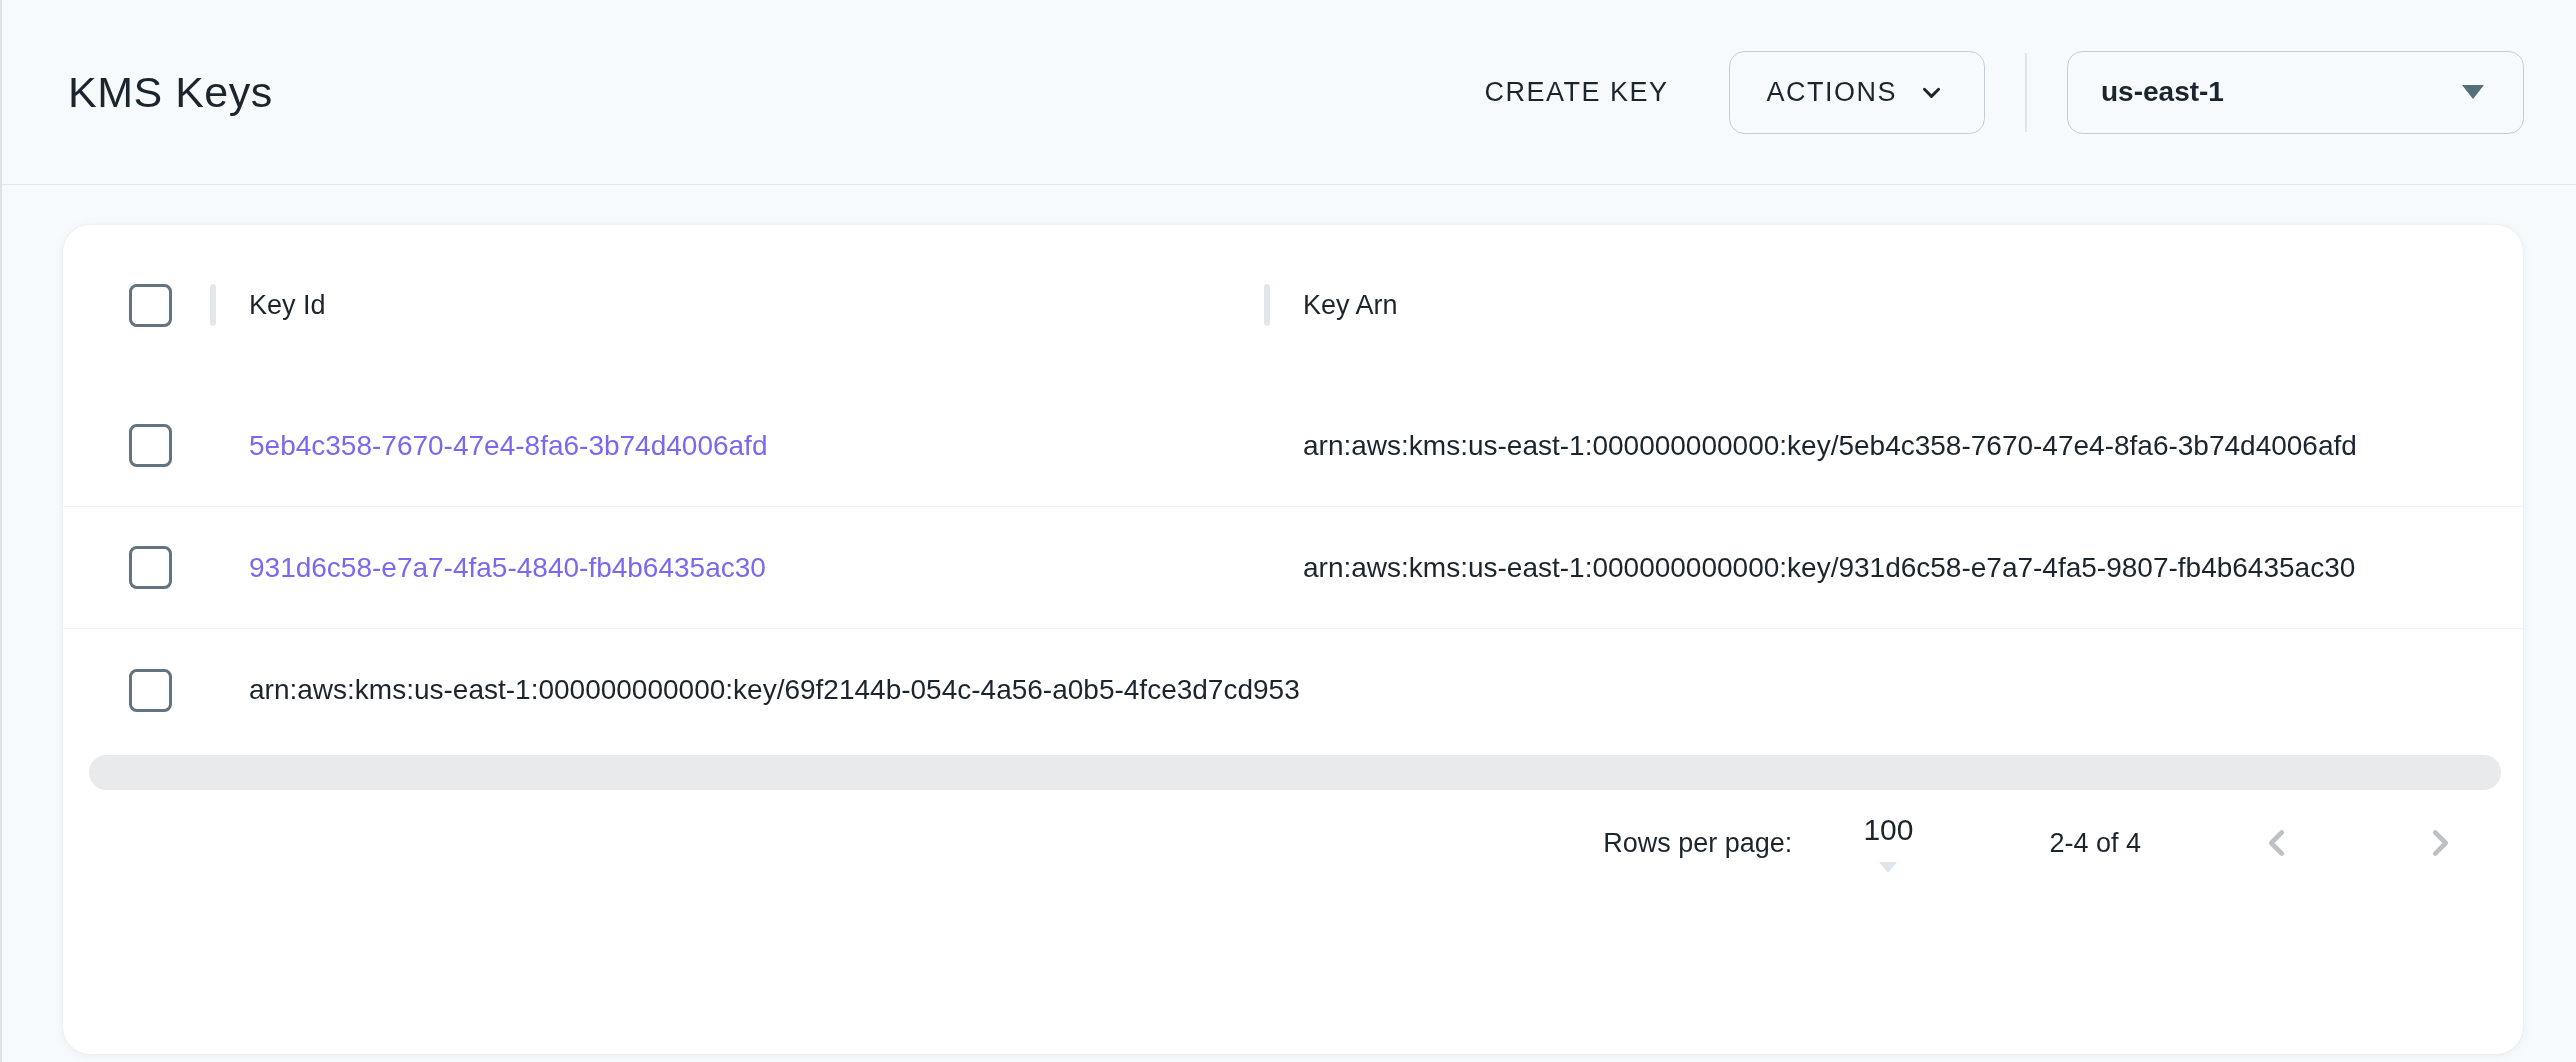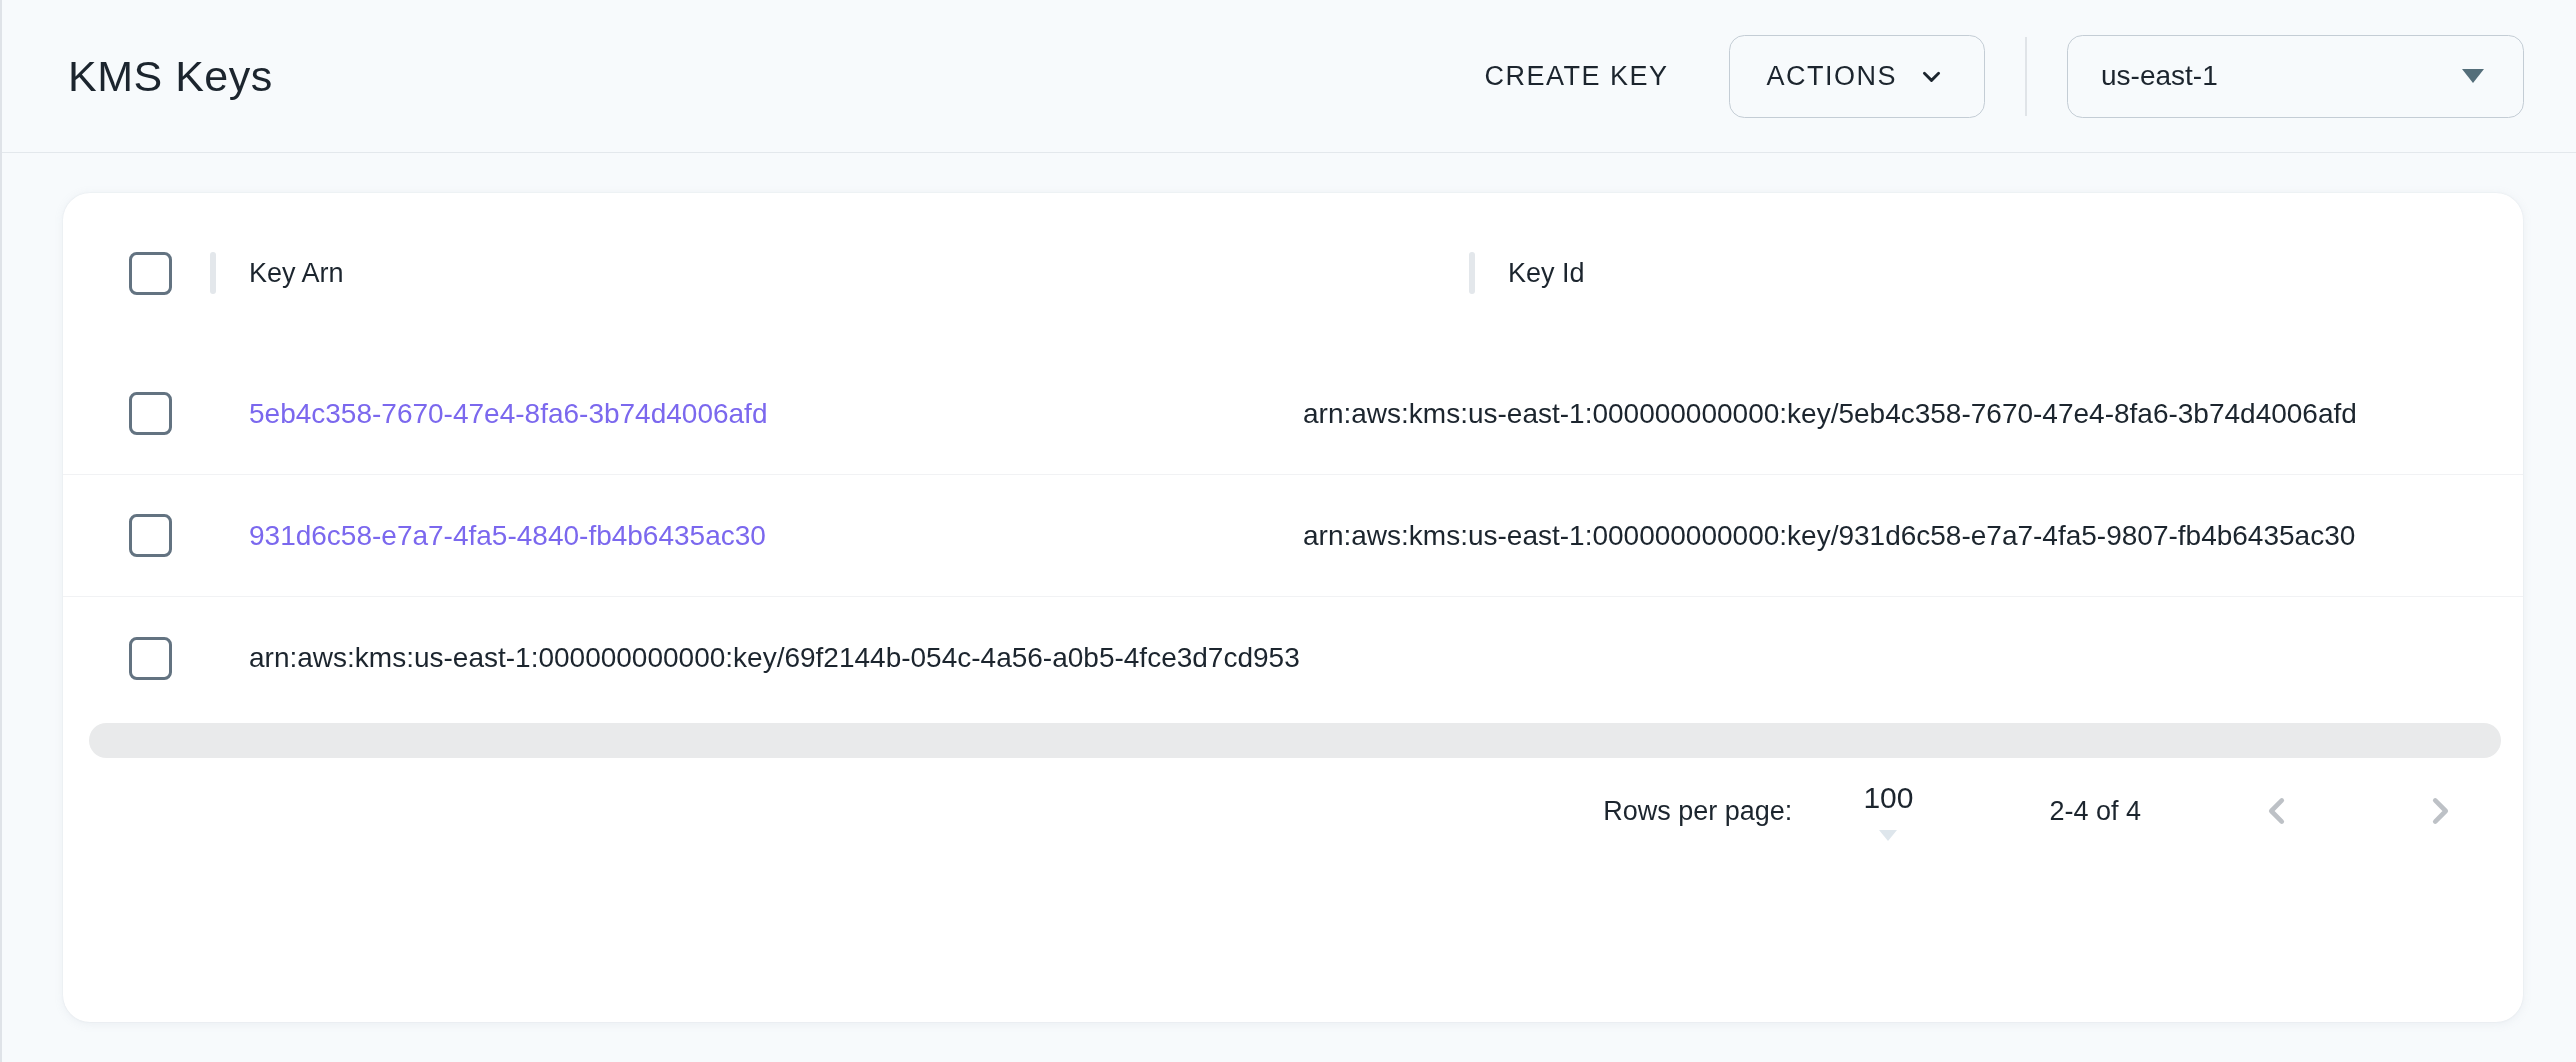--- a/index.html
+++ b/index.html
@@ -6,21 +6,21 @@
   html, body { width: 2576px; height: 1062px; overflow: hidden; }
   body {
     font-family: "Liberation Sans", "DejaVu Sans", sans-serif;
     background: var(--page-bg, #F7FAFC);
     color: var(--text-primary, #1C252E);
     border-left: 2.9px solid #DFE3E8;
   }
 
   
   .page-header {
-    height: 153px;
+    height: 185px;
     display: flex;
     align-items: center;
     justify-content: space-between;
     padding: 0 52px 0 66px;
     border-bottom: 1.9px solid #E3E8EC;
   }
   .page-title {
     font-size: 43px;
     font-weight: 400;
     letter-spacing: 0.5px;
@@ -70,20 +70,21 @@
     border: 1.9px solid var(--button-border, #C4CDD5);
     border-radius: 15.4px;
     display: flex;
     align-items: center;
     justify-content: space-between;
     padding: 0 39px 0 33px;
     font-size: 28px;
     color: var(--text-primary, #1C252E);
     cursor: pointer;
     background: transparent;
+    font-weight: bold;
   }
   .caret-down {
     width: 0; height: 0;
     border-left: 11.6px solid transparent;
     border-right: 11.6px solid transparent;
     border-top: 14.5px solid #546E7A;
   }
 
   
   .content { padding: 40px 53px 0 61px; }
@@ -237,27 +238,27 @@
   </div>
 </header>
 
 <main class="content">
   <div class="card">
 
     <div class="thead-row">
       <div class="cell cell-check">
         <span class="checkbox"></span>
       </div>
+      <div class="cell cell-keyid">
+        <span class="col-sep"></span>
+        <span class="col-label">Key Id</span>
+      </div>
       <div class="cell cell-arn">
         <span class="col-sep"></span>
         <span class="col-label">Key Arn</span>
-      </div>
-      <div class="cell cell-keyid">
-        <span class="col-sep"></span>
-        <span class="col-label">Key Id</span>
       </div>
     </div>
 
     <div>
   <div class="trow">
     <div class="cell cell-check">
       <span class="checkbox"></span>
     </div>
     <div class="cell cell-keyid">
       <a class="key-link">5eb4c358-7670-47e4-8fa6-3b74d4006afd</a>

